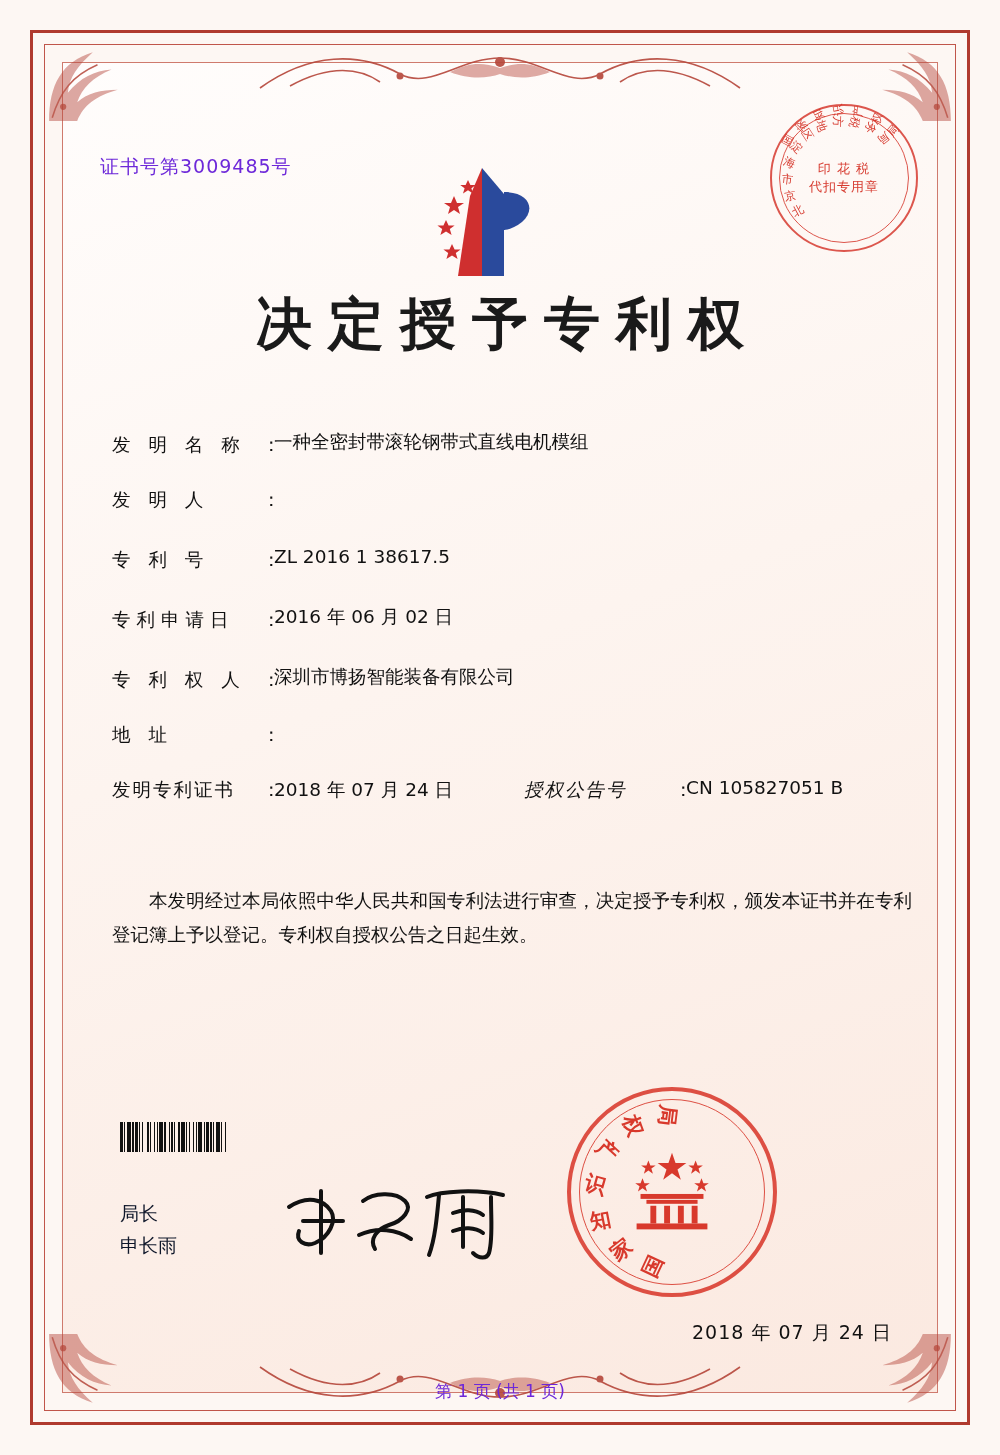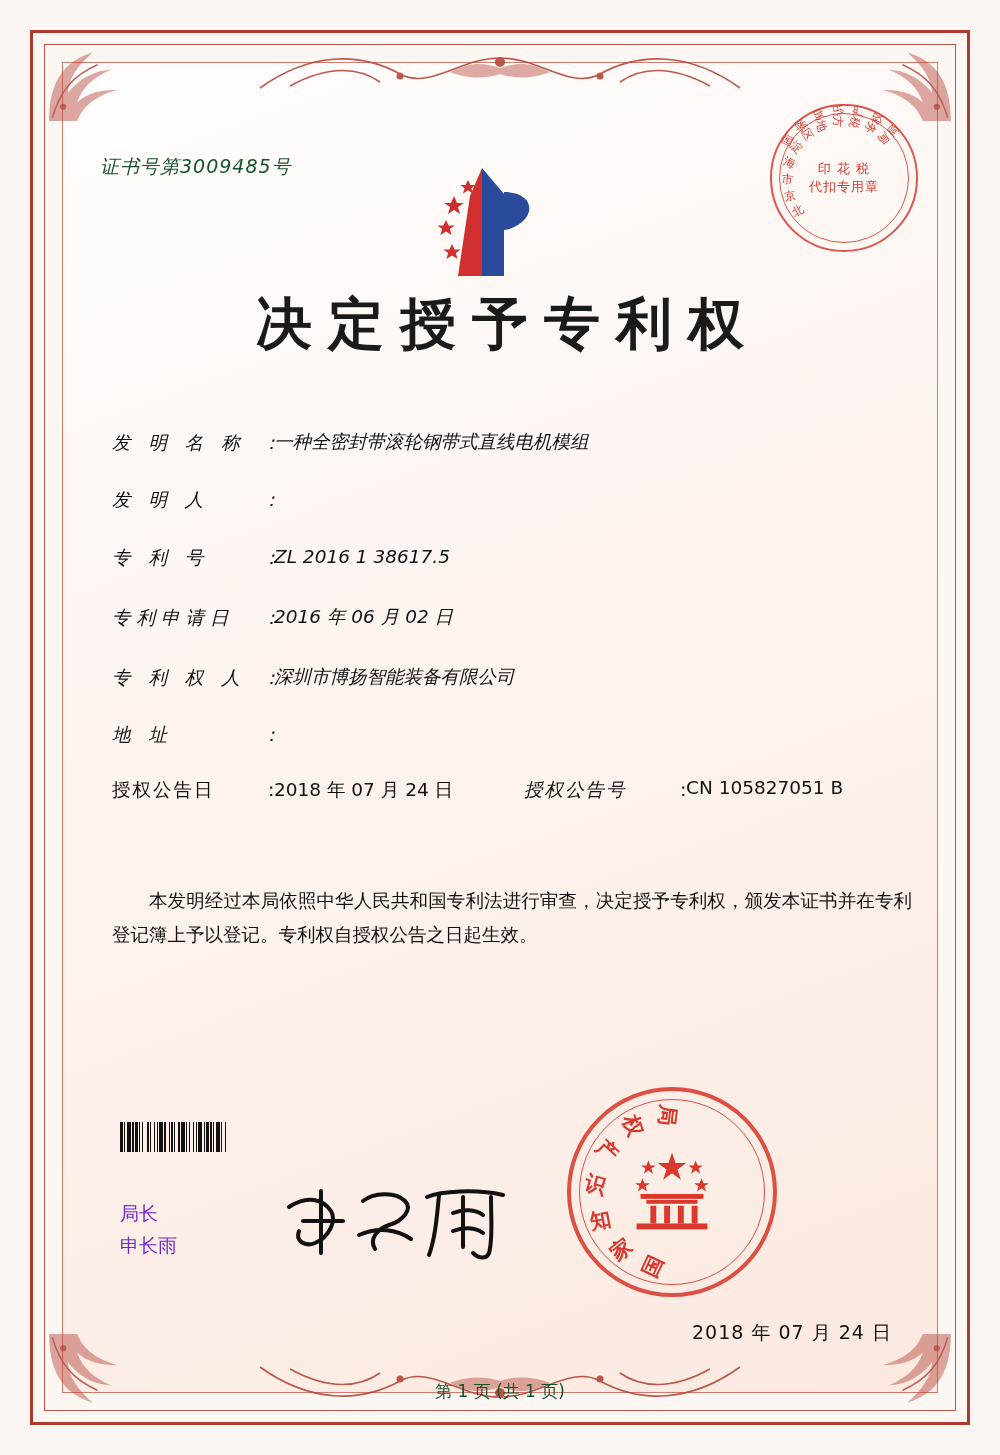--- a/index.html
+++ b/index.html
@@ -74,23 +74,22 @@
     left: 62px; top: 62px;
     width: 876px; height: 1331px;
   }
 
   .cert-no {
     position: absolute;
     left: 38px;
     top: 92px;
     font-size: 19px;
     letter-spacing: 1px;
-    color: #14532d;
-    font-family: "DejaVu Sans", "Liberation Sans", sans-serif;
-    font-style: italic;
+    color: #6d28d9;
+    font-family: "DejaVu Sans", "Liberation Sans", sans-serif;
   }
 
   
   .logo {
     position: absolute;
     left: 350px;
     top: 100px;
     width: 140px;
     height: 120px;
   }
@@ -158,23 +157,22 @@
     position: absolute;
     left: 50px;
     top: 365px;
     width: 790px;
     font-size: 18.5px;
     color: #111;
     font-family: "DejaVu Sans", "Liberation Sans", sans-serif;
   }
   .field-row {
     display: flex;
-    align-items: center;
+    align-items: flex-end;
     margin-bottom: 30px;
-    font-style: italic;
   }
   .field-label {
     width: 150px;
     flex: 0 0 150px;
     letter-spacing: 6px;
     white-space: nowrap;
   }
   .field-colon { width: 12px; flex: 0 0 12px; }
   .field-value { flex: 1; line-height: 30px; }
   .field-value .wrap2 { display:block; padding-left: 18px; }
@@ -215,21 +213,21 @@
     gap: 0;
   }
   .barcode i { display: block; background: #111; height: 100%; }
 
   .signature-block {
     position: absolute;
     left: 58px;
     top: 1135px;
     font-size: 19px;
     line-height: 32px;
-    color: #6d28d9;
+    color: #0f172a;
     font-family: "DejaVu Sans", "Liberation Sans", sans-serif;
   }
   .handwriting {
     position: absolute;
     left: 215px;
     top: 1115px;
     width: 260px;
     height: 90px;
     color: #111;
   }
@@ -275,21 +273,21 @@
     font-family: "DejaVu Sans", "Liberation Sans", sans-serif;
     letter-spacing: 1px;
   }
 
   .page-footer {
     position: absolute;
     left: 0; right: 0;
     top: 1318px;
     text-align: center;
     font-size: 17px;
-    color: #14532d;
+    color: #6d28d9;
     font-family: "DejaVu Sans", "Liberation Sans", sans-serif;
   }
 </style>
 </head>
 <body>
 
 <div id="page">
 
   <div class="frame-outer"></div>
   <div class="frame-inner"></div>
@@ -429,21 +427,21 @@
         <div class="field-colon">：</div>
         <div class="field-value">深圳市博扬智能装备有限公司</div>
       </div>
 
       <div class="field-row">
         <div class="field-label">地 址</div>
         <div class="field-colon">：</div>
       </div>
 
       <div class="row-inline">
-        <div class="left">授权公告日</div>
+        <div class="left">发明专利证书</div>
         <div class="field-colon">：</div>
         <div class="mid">2018 年 07 月 24 日</div>
         <div class="rlabel">授权公告号</div>
         <div class="field-colon">：</div>
         <div class="rval">CN 105827051 B</div>
       </div>
 
     </div>
 
     <div class="paras">

